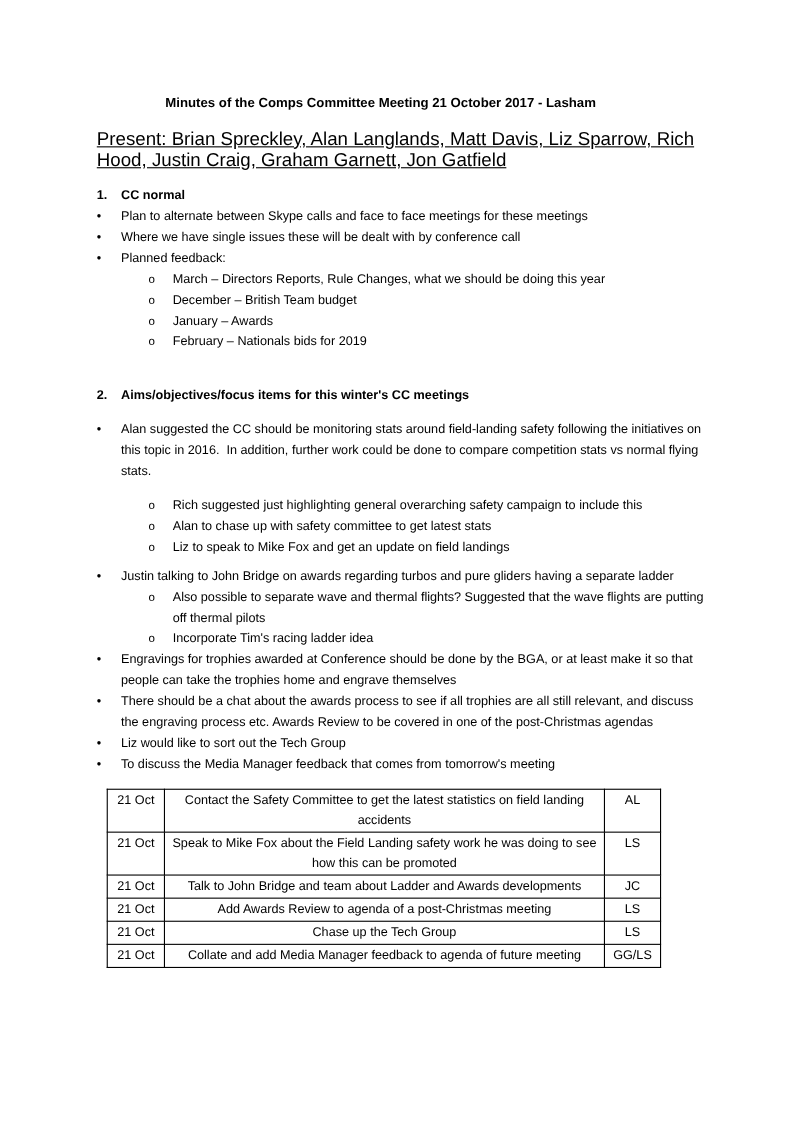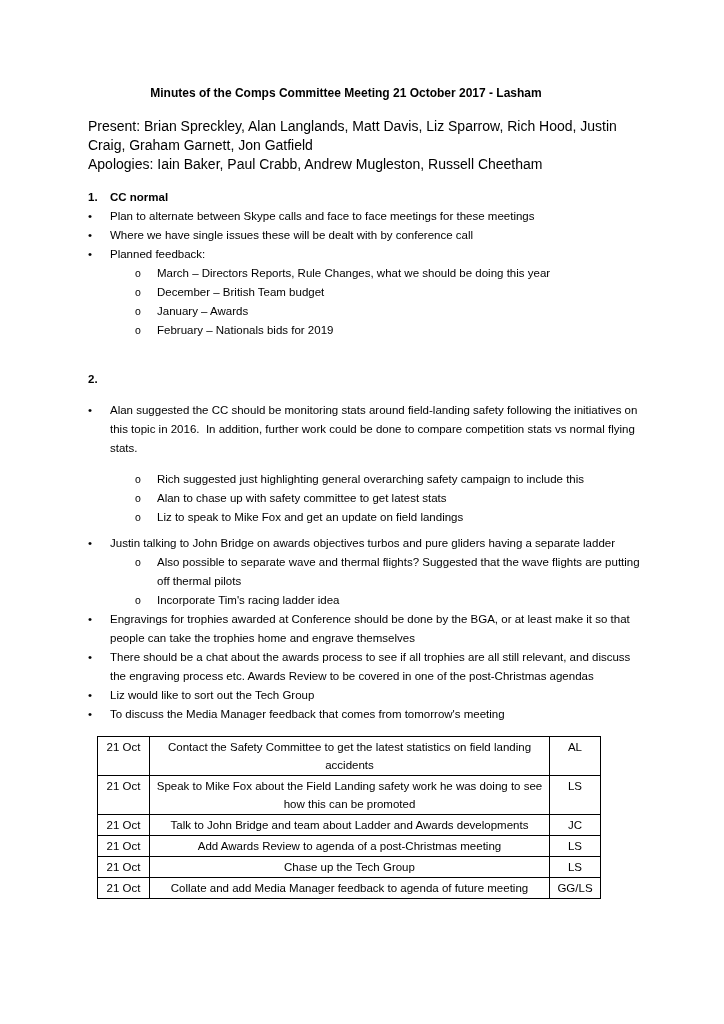--- a/index.html
+++ b/index.html
@@ -16,23 +16,24 @@
   .title {
     text-align:center;
     font-weight:bold;
     font-size:12px;
     line-height:19px;
     margin:0 0 14px 0;
   }
 
   .para {
     margin:0;
-    font-size:14px;
+    font-size:17px;
     line-height:19px;
     width:552px;
+    text-decoration:underline;
   }
 
   .section { margin:0; }
   .sec-mt1 { margin-top:14px; }
   .sec-mt2 { margin-top:30px; }
 
   .sec-h {
     display:flex;
     font-weight:bold;
     font-size:11.5px;
@@ -74,21 +75,20 @@
 </style>
 </head>
 <body>
 
 <div class="page">
   <div class="content">
 
     <h1 class="title">Minutes of the Comps Committee Meeting 21 October 2017 - Lasham</h1>
 
     <p class="para">Present: Brian Spreckley, Alan Langlands, Matt Davis, Liz Sparrow, Rich Hood, Justin Craig, Graham Garnett, Jon Gatfield</p>
-    <p class="para">Apologies: Iain Baker, Paul Crabb, Andrew Mugleston, Russell Cheetham</p>
 
     <div class="section sec-mt1">
       <div class="sec-h">
         <span class="mk">1.</span>
         <span>CC normal</span>
       </div>
       <div class="b l1">
         <span class="mk">•</span>
         <span class="bt">Plan to alternate between Skype calls and face to face meetings for these meetings</span>
       </div>
@@ -114,40 +114,41 @@
       </div>
       <div class="b l2">
         <span class="mk">o</span>
         <span class="bt">February – Nationals bids for 2019</span>
       </div>
     </div>
 
     <div class="section sec-mt2">
       <div class="sec-h">
         <span class="mk">2.</span>
+        <span>Aims/objectives/focus items for this winter's CC meetings</span>
       </div>
       <div class="b l1 gap-md">
         <span class="mk">•</span>
         <span class="bt">Alan suggested the CC should be monitoring stats around field-landing safety following the initiatives on this topic in 2016.&nbsp; In addition, further work could be done to compare competition stats vs normal flying stats.</span>
       </div>
       <div class="b l2 gap-md">
         <span class="mk">o</span>
         <span class="bt">Rich suggested just highlighting general overarching safety campaign to include this</span>
       </div>
       <div class="b l2">
         <span class="mk">o</span>
         <span class="bt">Alan to chase up with safety committee to get latest stats</span>
       </div>
       <div class="b l2">
         <span class="mk">o</span>
         <span class="bt">Liz to speak to Mike Fox and get an update on field landings</span>
       </div>
       <div class="b l1 gap-sm">
         <span class="mk">•</span>
-        <span class="bt">Justin talking to John Bridge on awards objectives turbos and pure gliders having a separate ladder</span>
+        <span class="bt">Justin talking to John Bridge on awards regarding turbos and pure gliders having a separate ladder</span>
       </div>
       <div class="b l2">
         <span class="mk">o</span>
         <span class="bt">Also possible to separate wave and thermal flights? Suggested that the wave flights are putting off thermal pilots</span>
       </div>
       <div class="b l2">
         <span class="mk">o</span>
         <span class="bt">Incorporate Tim's racing ladder idea</span>
       </div>
       <div class="b l1">

